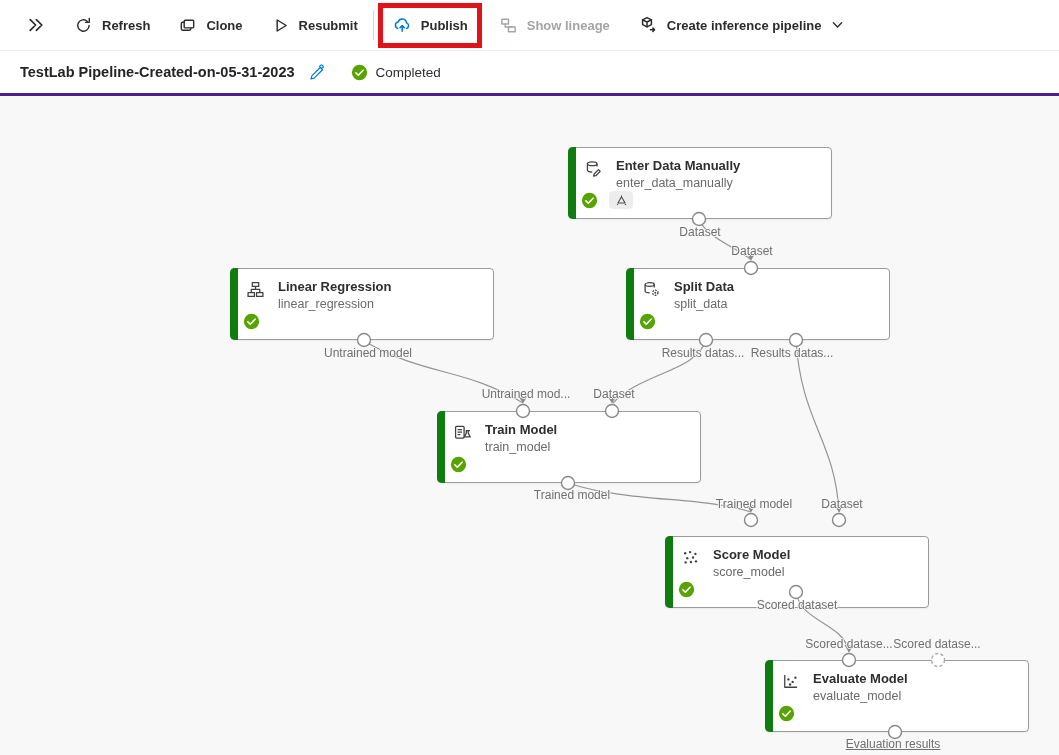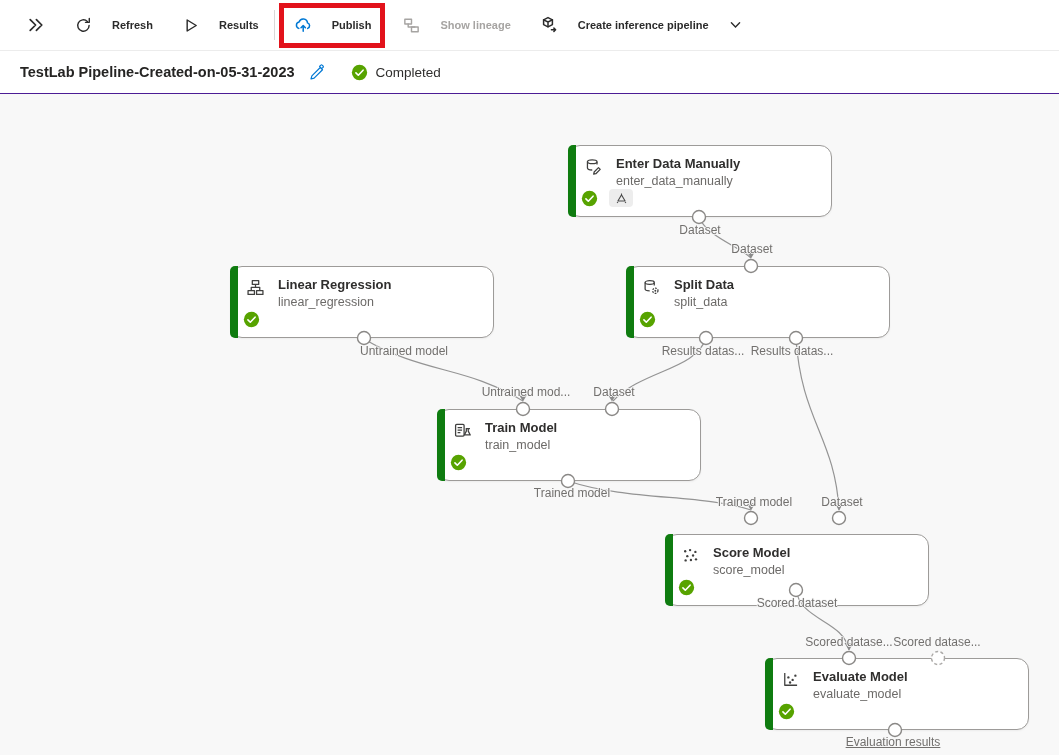--- a/index.html
+++ b/index.html
@@ -1,37 +1,37 @@
 <!DOCTYPE html>
 <html><head>
 <meta charset="utf-8">
 <style>
   html,body{margin:0;padding:0;background:#fff;}
   body{font-family:"Liberation Sans","DejaVu Sans",sans-serif;-webkit-font-smoothing:antialiased;}
   .app{position:relative;width:1059px;height:755px;overflow:hidden;background:#fff;}
 
   
   .toolbar{display:flex;align-items:center;height:50px;padding-left:12px;background:#fff;border-bottom:1px solid #ececec;}
-  .tb-item{display:flex;align-items:center;gap:19px;padding:0 14px;height:50px;font-size:11px;font-weight:600;color:#2b2b2b;cursor:pointer;white-space:nowrap;}
+  .tb-item{display:flex;align-items:center;gap:9px;padding:0 14px;height:50px;font-size:13px;font-weight:600;color:#2b2b2b;cursor:pointer;white-space:nowrap;}
   .tb-item.disabled{color:#a6a4a2;cursor:default;}
   .tb-item .chev{margin-left:2px;display:flex;align-items:center;}
   .tb-divider{width:1px;height:30px;background:#d8d8d8;margin:0 1px;}
   .highlight-frame{display:flex;align-items:center;height:45px;box-sizing:border-box;border:5px solid #e2121b;margin:0 3px;}
   .highlight-frame .tb-item{height:45px;padding:10px 9px;}
 
   
-  .titlebar{display:flex;align-items:center;height:42px;background:#fff;border-bottom:1px solid #4c1d95;padding-left:20px;}
+  .titlebar{display:flex;align-items:center;height:42px;background:#fff;border-bottom:3px solid #4c1d95;padding-left:20px;}
   .pipeline-title{font-size:14.5px;font-weight:700;color:#252423;}
   .edit-btn{margin-left:14px;display:flex;align-items:center;cursor:pointer;}
   .status-badge{margin-left:24px;display:flex;align-items:center;gap:8px;font-size:13.5px;color:#2f2e2d;}
 
   
   .canvas{position:relative;width:1059px;height:661px;background:#f8f8f8;overflow:hidden;}
   .edge-svg{position:absolute;left:0;top:0;pointer-events:none;}
-  .node{position:absolute;width:264px;height:72px;background:#fff;border:1px solid #9d9b99;border-radius:12px;box-sizing:border-box;box-shadow:0 1px 2px rgba(0,0,0,0.05);}
+  .node{position:absolute;width:264px;height:72px;background:#fff;border:1px solid #9d9b99;border-radius:4px;box-sizing:border-box;box-shadow:0 1px 2px rgba(0,0,0,0.05);}
   .stripe{position:absolute;left:-1px;top:-1px;bottom:-1px;width:8px;background:#0f7c10;border-radius:5px 0 0 5px;}
   .nicon{position:absolute;left:16px;top:12px;width:17px;height:17px;}
   .ntitle{position:absolute;left:47px;top:10px;font-size:13px;font-weight:600;color:#2f2e2d;white-space:nowrap;}
   .nsub{position:absolute;left:47px;top:28px;font-size:12.5px;font-weight:400;color:#6c6a68;white-space:nowrap;}
   .ncheck{position:absolute;left:12px;bottom:9px;width:17px;height:17px;}
   .nbadge{position:absolute;left:40px;bottom:9px;width:24px;height:18px;background:#ededed;border-radius:4px;display:flex;align-items:center;justify-content:center;}
   .port-label{position:absolute;height:16px;line-height:16px;font-size:12px;color:#72706e;white-space:nowrap;transform:translateX(-50%);
     text-shadow:-1px 0 0 #f8f8f8,1px 0 0 #f8f8f8,0 -1px 0 #f8f8f8,0 1px 0 #f8f8f8;}
 </style>
 </head>
@@ -52,24 +52,33 @@
           <svg width="19" height="19" viewBox="0 0 20 20" fill="none" stroke="#2b2b2b" stroke-width="1.5" stroke-linecap="round" stroke-linejoin="round">
             <path d="M15.9 10a6 6 0 1 1-1.8-4.3"></path>
             <path d="M16.1 2.7v4h-4"></path>
           </svg>
         </span>
         <span>Refresh</span>
       </div>
       <div class="tb-item">
         <span style="display:flex;align-items:center">
           <svg width="19" height="19" viewBox="0 0 20 20" fill="none" stroke="#2b2b2b" stroke-width="1.5" stroke-linecap="round" stroke-linejoin="round">
+            <rect x="6.5" y="4.5" width="10" height="8" rx="1"></rect>
+            <path d="M13.5 12.5v1A1.5 1.5 0 0 1 12 15H5a1.5 1.5 0 0 1-1.5-1.5V8A1.5 1.5 0 0 1 5 6.5h1.5"></path>
+          </svg>
+        </span>
+        <span>Clone</span>
+      </div>
+      <div class="tb-item">
+        <span style="display:flex;align-items:center">
+          <svg width="19" height="19" viewBox="0 0 20 20" fill="none" stroke="#2b2b2b" stroke-width="1.5" stroke-linecap="round" stroke-linejoin="round">
             <path d="M6.5 4.2v11.6L16 10z"></path>
           </svg>
         </span>
-        <span>Results</span>
+        <span>Resubmit</span>
       </div>
       <div class="tb-divider"></div>
       <div class="highlight-frame" style="border-color: rgb(226, 18, 27);">
         <div class="tb-item">
           <span style="display:flex;align-items:center">
             <svg width="20" height="20" viewBox="0 0 20 20" fill="none" stroke="#2b2b2b" stroke-width="1.5" stroke-linecap="round" stroke-linejoin="round">
               <path d="M5.8 13.4a3.3 3.3 0 0 1 .3-6.4 4.3 4.3 0 0 1 8.4.9 2.9 2.9 0 0 1 .2 5.5" stroke="#0078d4"></path>
               <path d="M10.2 16.2v-5.4M8 12.8l2.2-2.2 2.2 2.2" stroke="#0078d4"></path>
             </svg>
           </span>
@@ -256,21 +265,21 @@
         <polygon points="746.5,251 755.5,251 751,258.5" fill="#8b8b8b"></polygon>
         <polygon points="518.5,394 527.5,394 523,401.5" fill="#8b8b8b"></polygon>
         <polygon points="607.5,394 616.5,394 612,401.5" fill="#8b8b8b"></polygon>
         <polygon points="834.5,503 843.5,503 839,510.5" fill="#8b8b8b"></polygon>
         <polygon points="746.5,503 755.5,503 751,510.5" fill="#8b8b8b"></polygon>
         <polygon points="844.5,643 853.5,643 849,650.5" fill="#8b8b8b"></polygon>
       </svg>
     <div id="label-layer">
         <div class="port-label" style="left: 700px; top: 128px;">Dataset</div>
         <div class="port-label" style="left: 752px; top: 147px;">Dataset</div>
-        <div class="port-label" style="left: 368px; top: 249px; margin-left: 36px;">Untrained model</div>
+        <div class="port-label" style="left: 368px; top: 249px;">Untrained model</div>
         <div class="port-label" style="left: 703px; top: 249px;">Results datas...</div>
         <div class="port-label" style="left: 792px; top: 249px;">Results datas...</div>
         <div class="port-label" style="left: 526px; top: 290px;">Untrained mod...</div>
         <div class="port-label" style="left: 614px; top: 290px;">Dataset</div>
         <div class="port-label" style="left: 572px; top: 391px;">Trained model</div>
         <div class="port-label" style="left: 754px; top: 400px;">Trained model</div>
         <div class="port-label" style="left: 842px; top: 400px;">Dataset</div>
         <div class="port-label" style="left: 797px; top: 501px;">Scored dataset</div>
         <div class="port-label" style="left: 849px; top: 540px;">Scored datase...</div>
         <div class="port-label" style="left: 937px; top: 540px;">Scored datase...</div>

